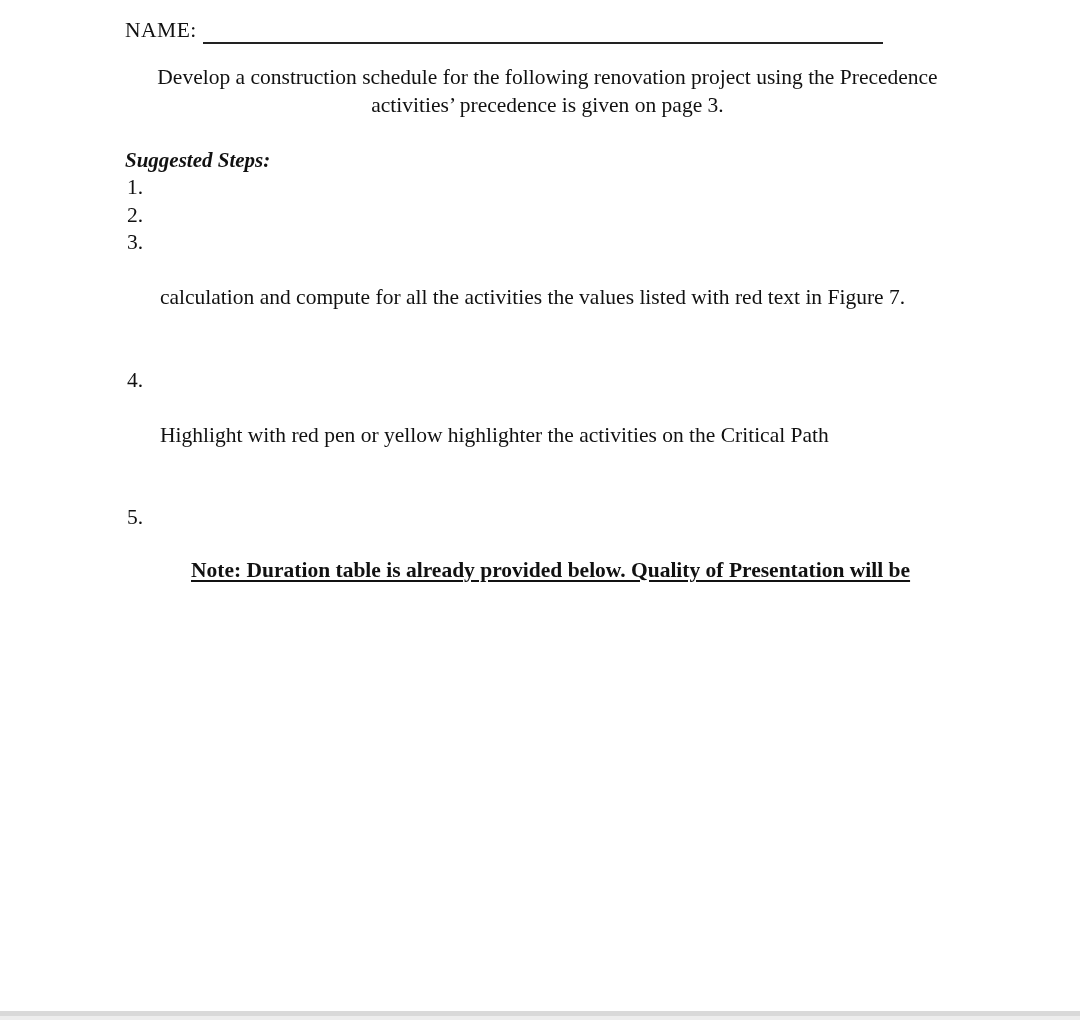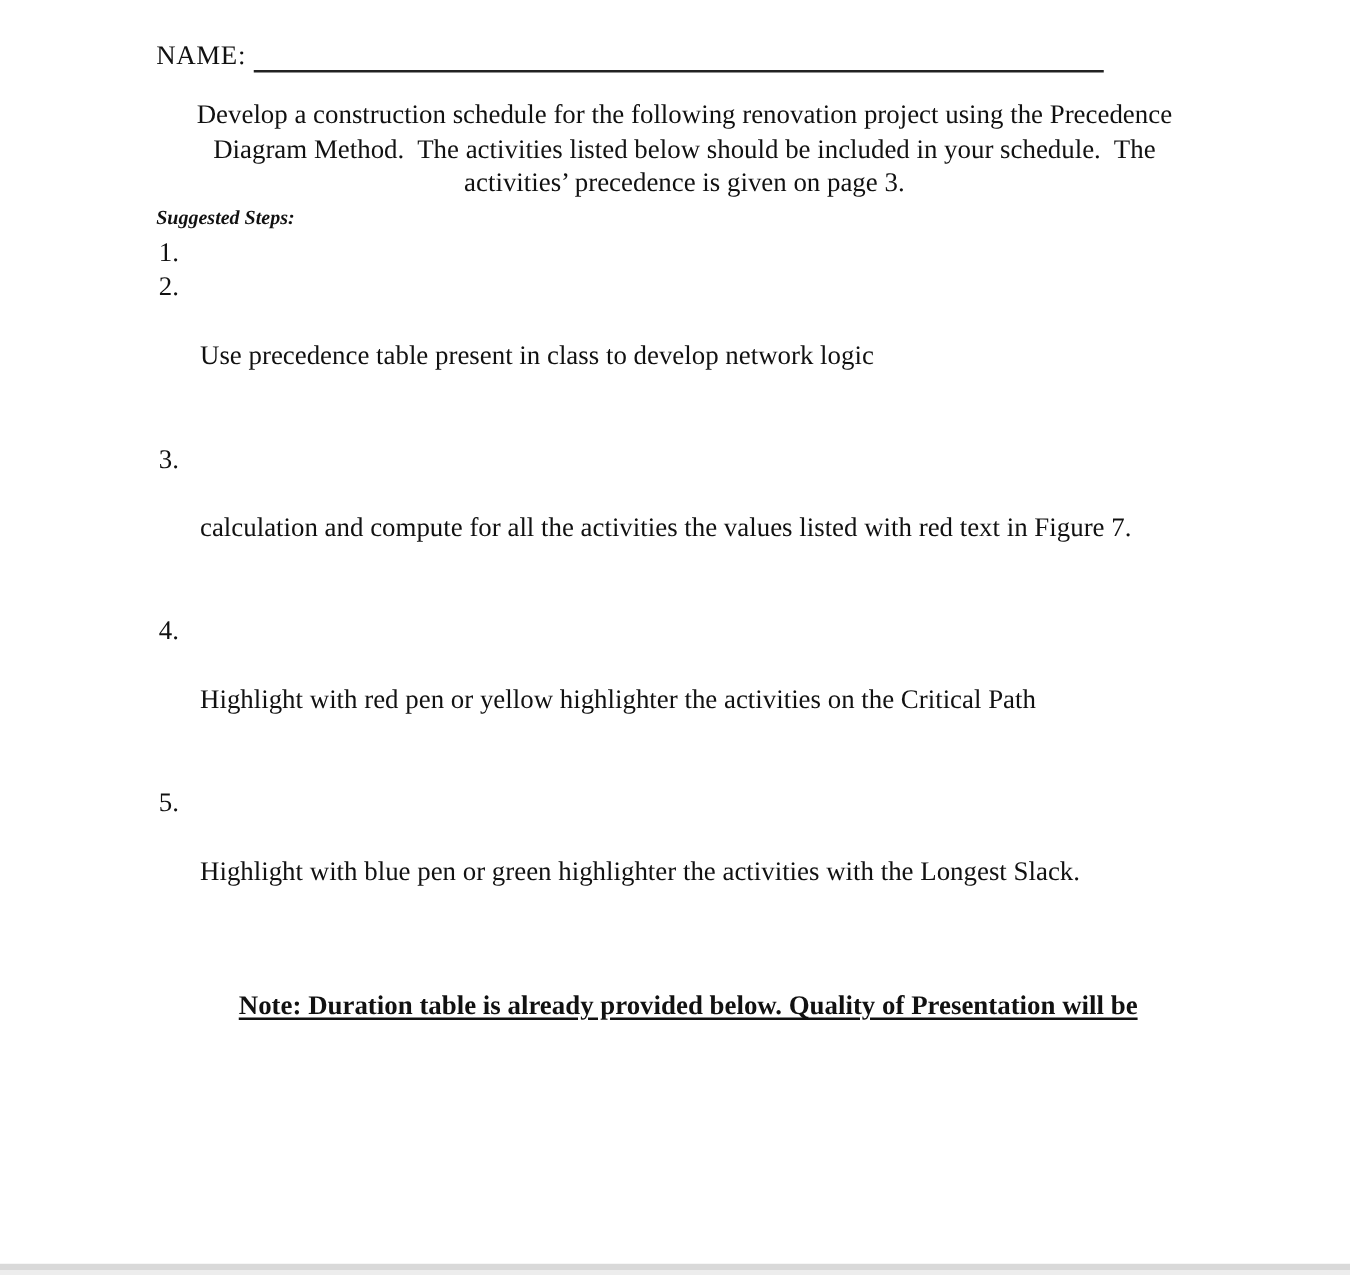--- a/index.html
+++ b/index.html
@@ -6,21 +6,21 @@
   html, body {
     width: 1080px; height: 1020px;
     background: #ffffff;
     font-family: "Liberation Serif", "DejaVu Serif", serif;
     color: #111111;
     overflow: hidden;
   }
   .page {
     position: relative;
     width: 1080px; height: 1020px;
-    padding: 30px 110px 0 125px;
+    padding: 16px 110px 0 125px;
   }
 
   
   .name-row {
     display: flex;
     align-items: flex-end;
     font-size: 21.5px;
     line-height: 28px;
   }
   .name-label { letter-spacing: 0.5px; }
@@ -35,21 +35,22 @@
   
   .intro {
     margin-top: 20px;
     font-size: 21.5px;
     line-height: 27.5px;
   }
   .intro div { white-space: pre-wrap; text-align: center; }
 
   
   .steps-heading {
-    font-size: 16px;
+    margin-top: 27px;
+    font-size: 21px;
     line-height: 28px;
     font-weight: bold;
     font-style: italic;
   }
   .steps { font-size: 21.5px; line-height: 27.5px; }
   .step { display: flex; }
   .step-num {
     flex: 0 0 35px;
     text-align: left;
     padding-left: 2px;
@@ -86,53 +87,46 @@
 
 <div class="page">
 
   <div class="name-row">
     <span class="name-label">NAME:</span>
     <span class="name-line"></span>
   </div>
 
   <div class="intro">
     <div>Develop a construction schedule for the following renovation project using the Precedence</div>
-    <div>Diagram Method.  The activities listed below should be included in your schedule.  The</div>
     <div>activities’ precedence is given on page 3.</div>
   </div>
 
   <div class="steps-heading">Suggested Steps:</div>
 
   <div class="steps">
     <div class="step">
       <span class="step-num">1.</span>
     </div>
     <div class="step">
       <span class="step-num">2.</span>
-      <div class="step-text">
-        <div>Use precedence table present in class to develop network logic</div>
-      </div>
     </div>
     <div class="step">
       <span class="step-num">3.</span>
       <div class="step-text">
         <div>calculation and compute for all the activities the values listed with red text in Figure 7.</div>
       </div>
     </div>
     <div class="step">
       <span class="step-num">4.</span>
       <div class="step-text">
         <div>Highlight with red pen or yellow highlighter the activities on the Critical Path</div>
       </div>
     </div>
     <div class="step">
       <span class="step-num">5.</span>
-      <div class="step-text">
-        <div>Highlight with blue pen or green highlighter the activities with the Longest Slack.</div>
-      </div>
     </div>
   </div>
 
   <div class="note">
     <div>Note: Duration table is already provided below. Quality of Presentation will be</div>
 
   </div>
 
   <div class="edge-dark"></div>
   <div class="edge-light"></div>

